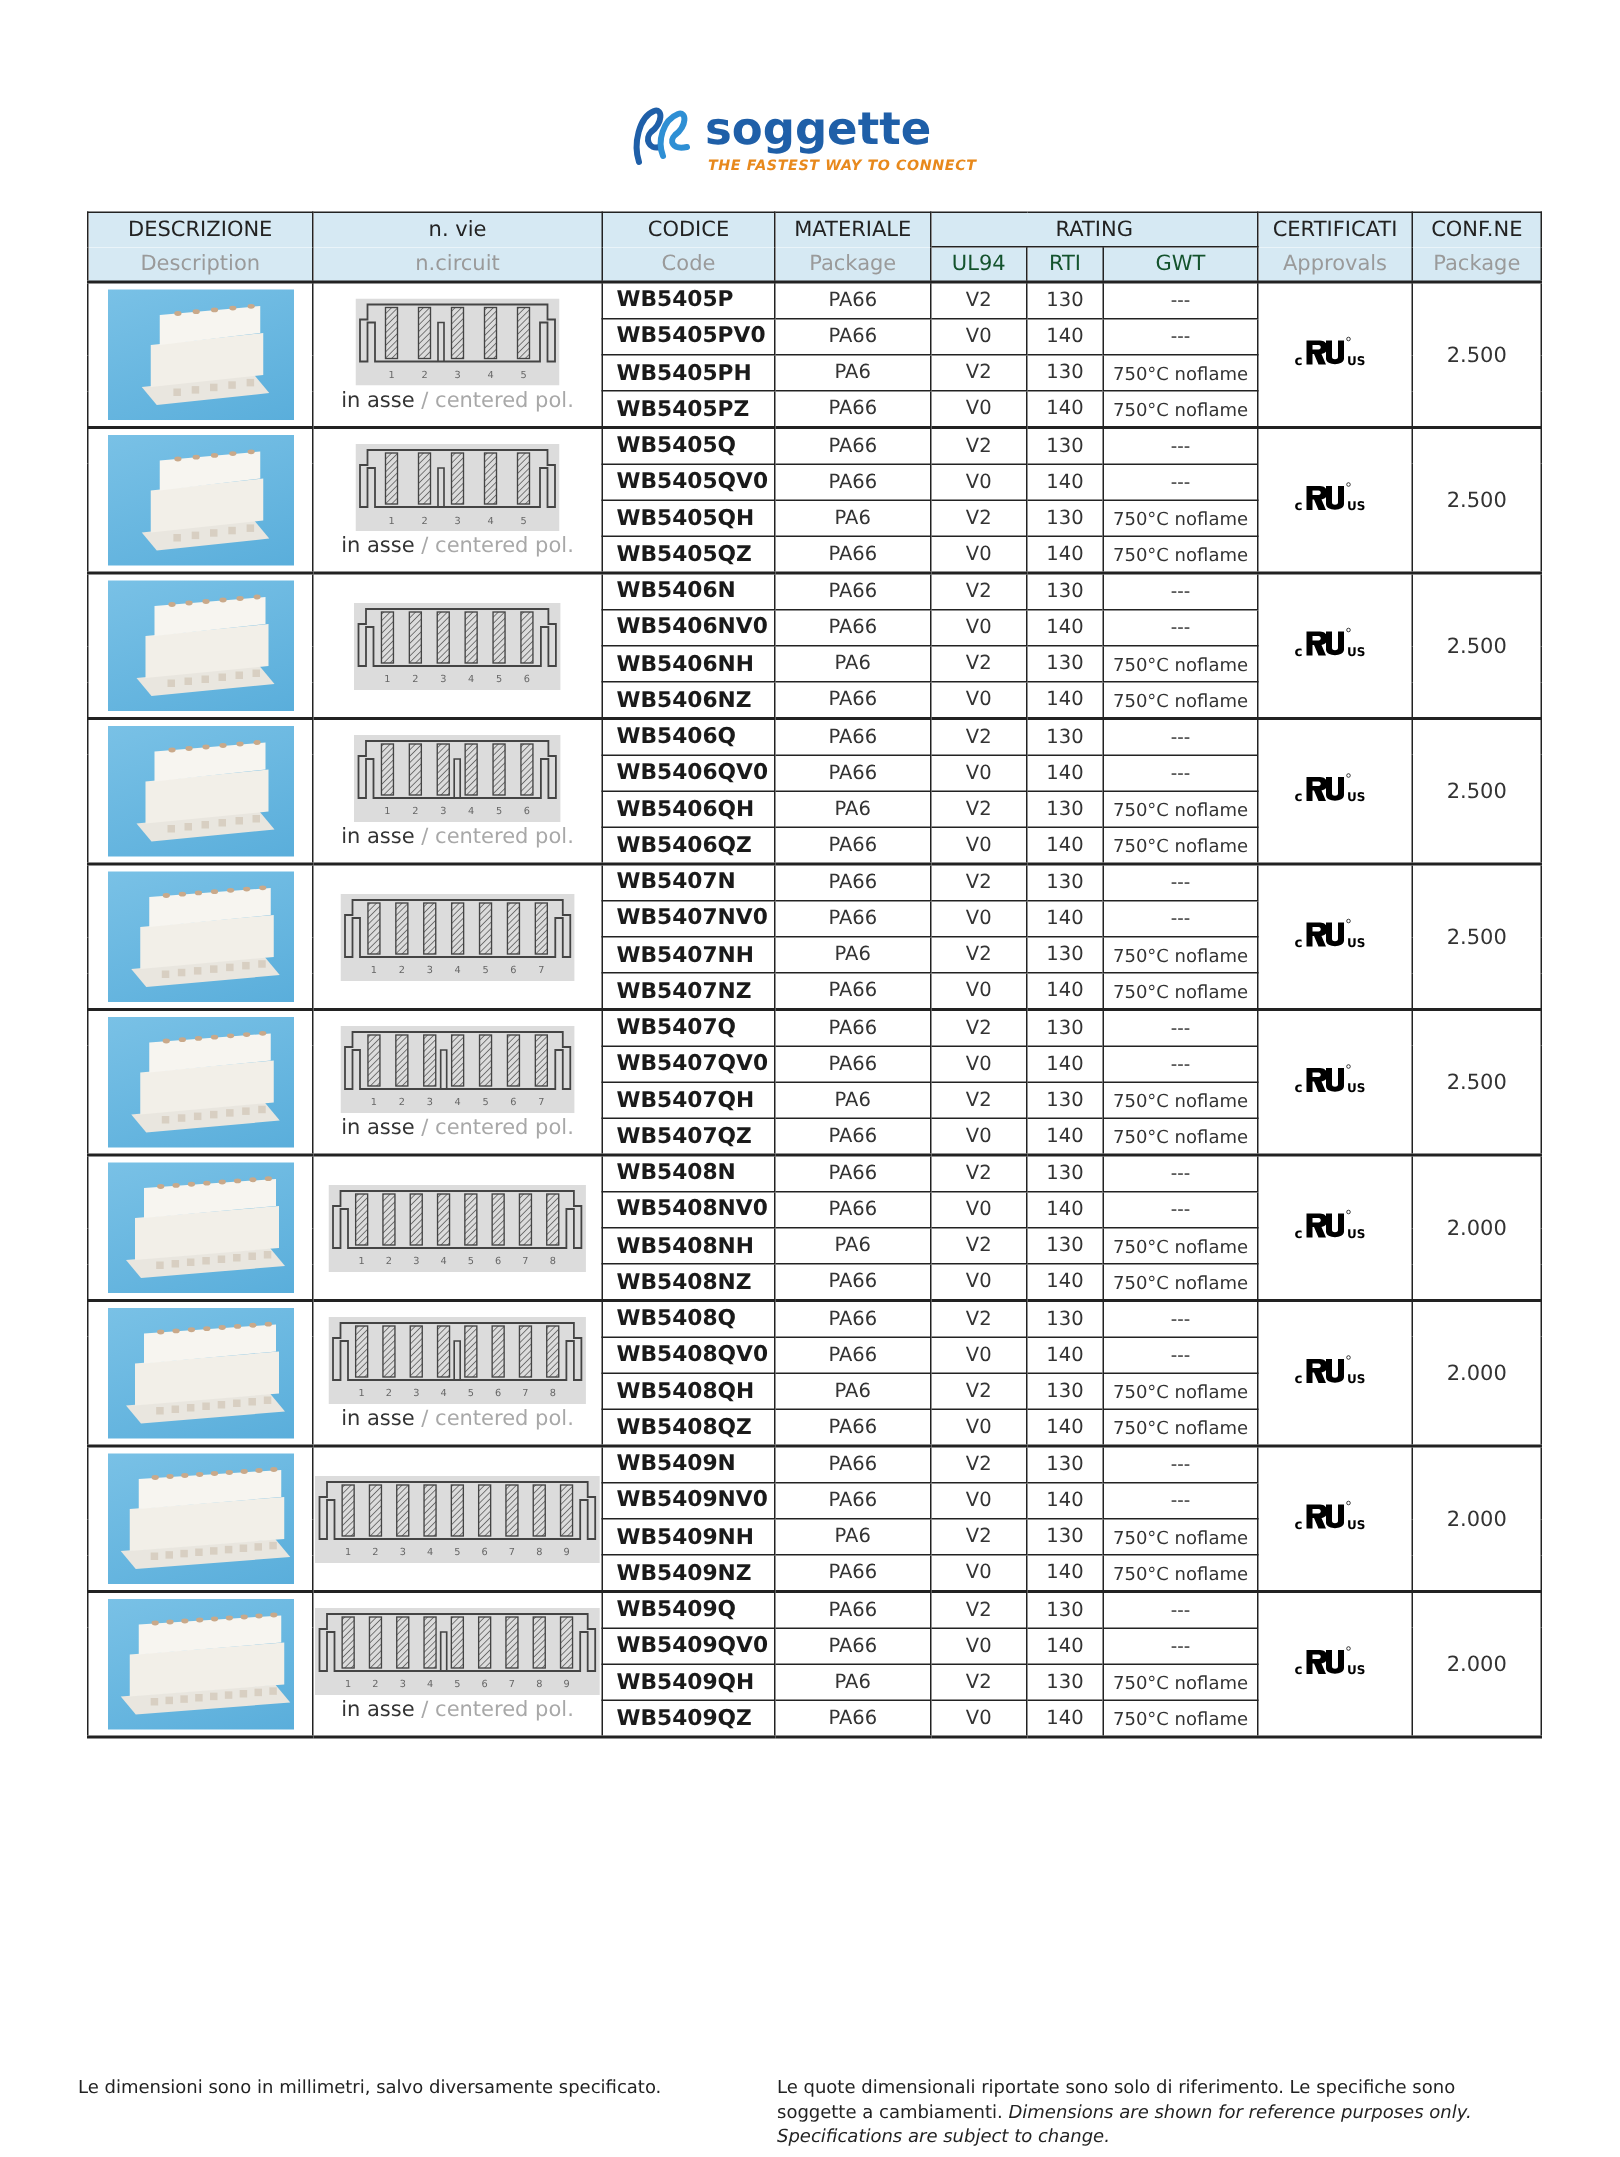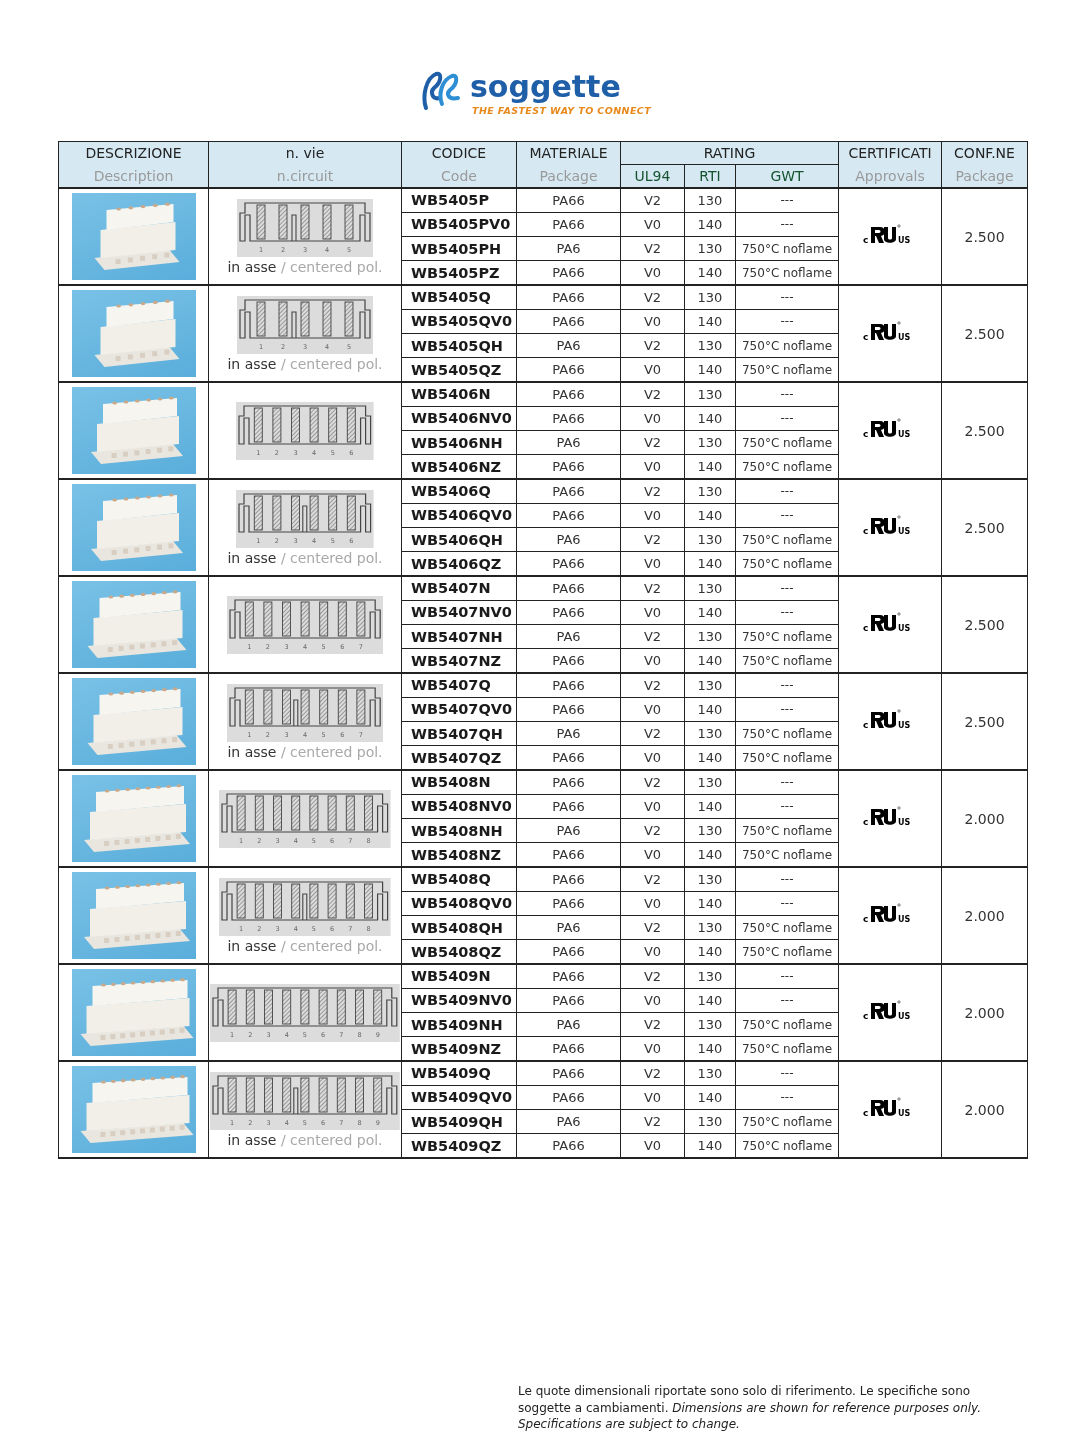--- a/index.html
+++ b/index.html
@@ -958,17 +958,18 @@
         <td class="code">WB5409QZ</td>
         <td class="cell">PA66</td>
         <td class="cell">V0</td>
         <td class="cell">140</td>
         <td class="gwt">750°C noflame</td>
       </tr>
     </tbody>
 </table>
 
 <div class="footer-left">
+  <div>Le dimensioni sono in millimetri, salvo diversamente specificato.</div>
 </div>
 <div class="footer-right">
   <span>Le quote dimensionali riportate sono solo di riferimento. Le specifiche sono soggette a cambiamenti.</span>
   <span class="it">Dimensions are shown for reference purposes only. Specifications are subject to change.</span>
 </div>
 
 </body></html>

